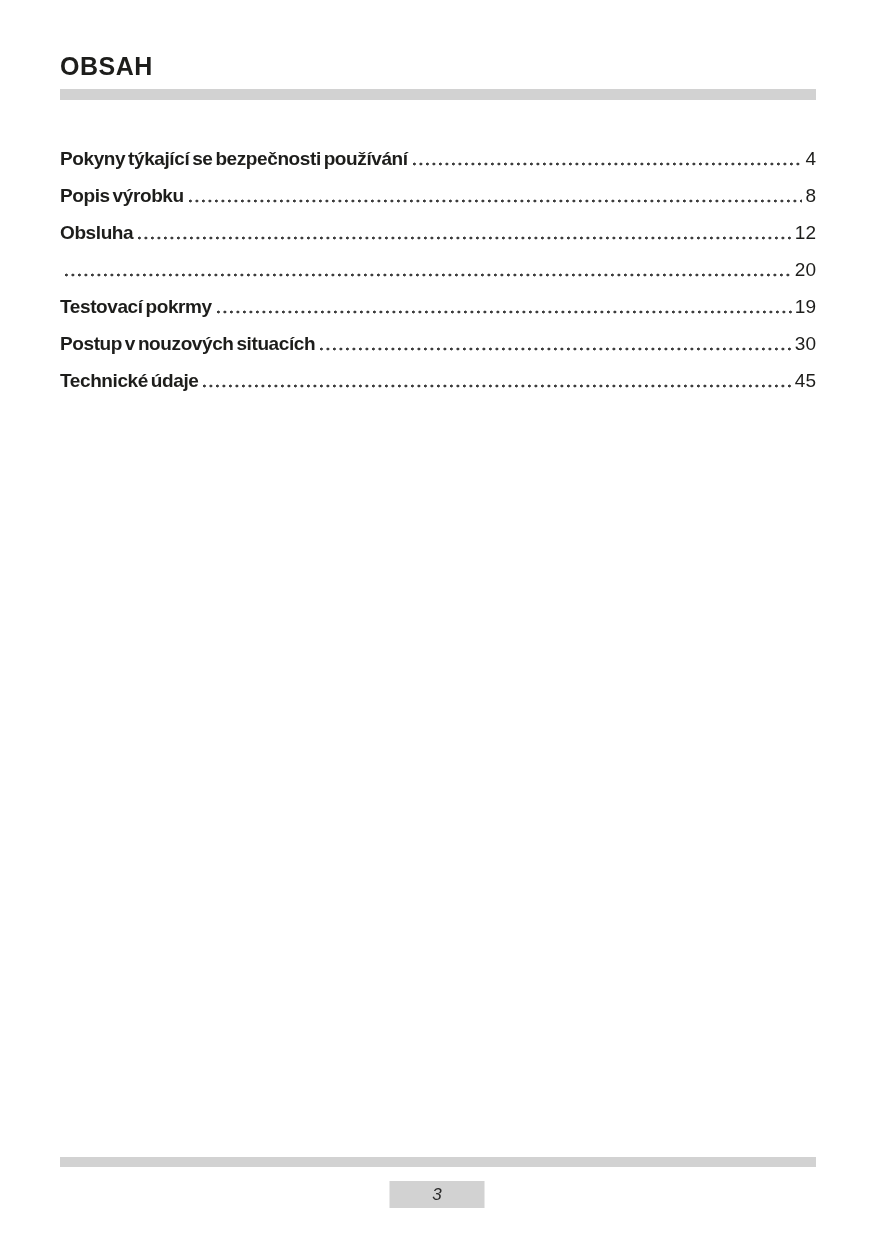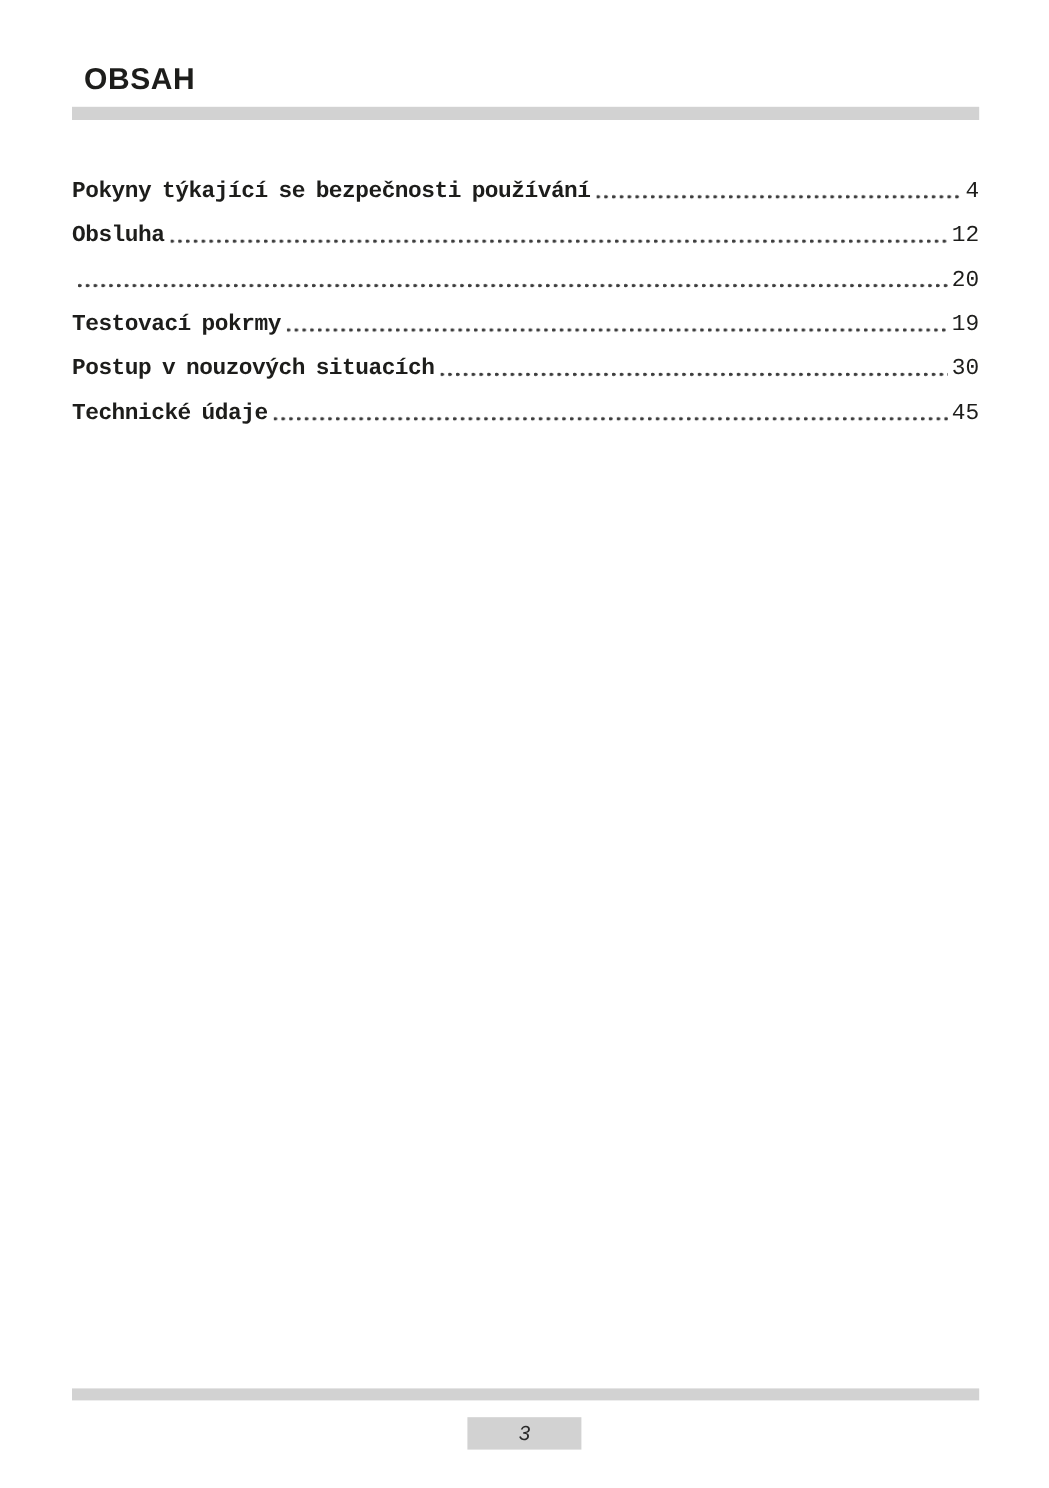--- a/index.html
+++ b/index.html
@@ -11,21 +11,21 @@
     height: 1240px;
     background: #ffffff;
     position: relative;
     font-family: "Liberation Sans", sans-serif;
     color: var(--text, #1d1d1b);
     overflow: hidden;
   }
   .page-title {
     position: absolute;
     top: 52px;
-    left: 70px;
+    left: 60px;
     margin: 0;
     font-size: 25px;
     font-weight: bold;
     letter-spacing: 0.5px;
     color: var(--text, #1d1d1b);
   }
   .rule {
     position: absolute;
     left: 60px;
     width: 756px;
@@ -44,21 +44,20 @@
     top: 139px;
     left: 60px;
     width: 756px;
   }
   .toc-entry {
     display: flex;
     align-items: flex-end;
     height: 37px;
     box-sizing: border-box;
     padding-bottom: 6px;
-    font-family: Liberation Mono, monospace;
   }
   .toc-label {
     font-size: 19px;
     font-weight: bold;
     letter-spacing: -0.4px;
     word-spacing: -2px;
     white-space: nowrap;
     color: var(--text, #1d1d1b);
   }
   .toc-leader {
@@ -101,20 +100,25 @@
 
 <div class="rule top-rule"></div>
 
 <div class="toc" id="toc">
   <div class="toc-entry">
     <span class="toc-label">Pokyny týkající se bezpečnosti používání</span>
     <span class="toc-leader"></span>
     <span class="toc-page">4</span>
   </div>
 
+  <div class="toc-entry">
+    <span class="toc-label">Popis výrobku</span>
+    <span class="toc-leader"></span>
+    <span class="toc-page">8</span>
+  </div>
 
 
   <div class="toc-entry">
     <span class="toc-label">Obsluha</span>
     <span class="toc-leader"></span>
     <span class="toc-page">12</span>
   </div>
 
   <div class="toc-entry">
     <span class="toc-leader"></span>

